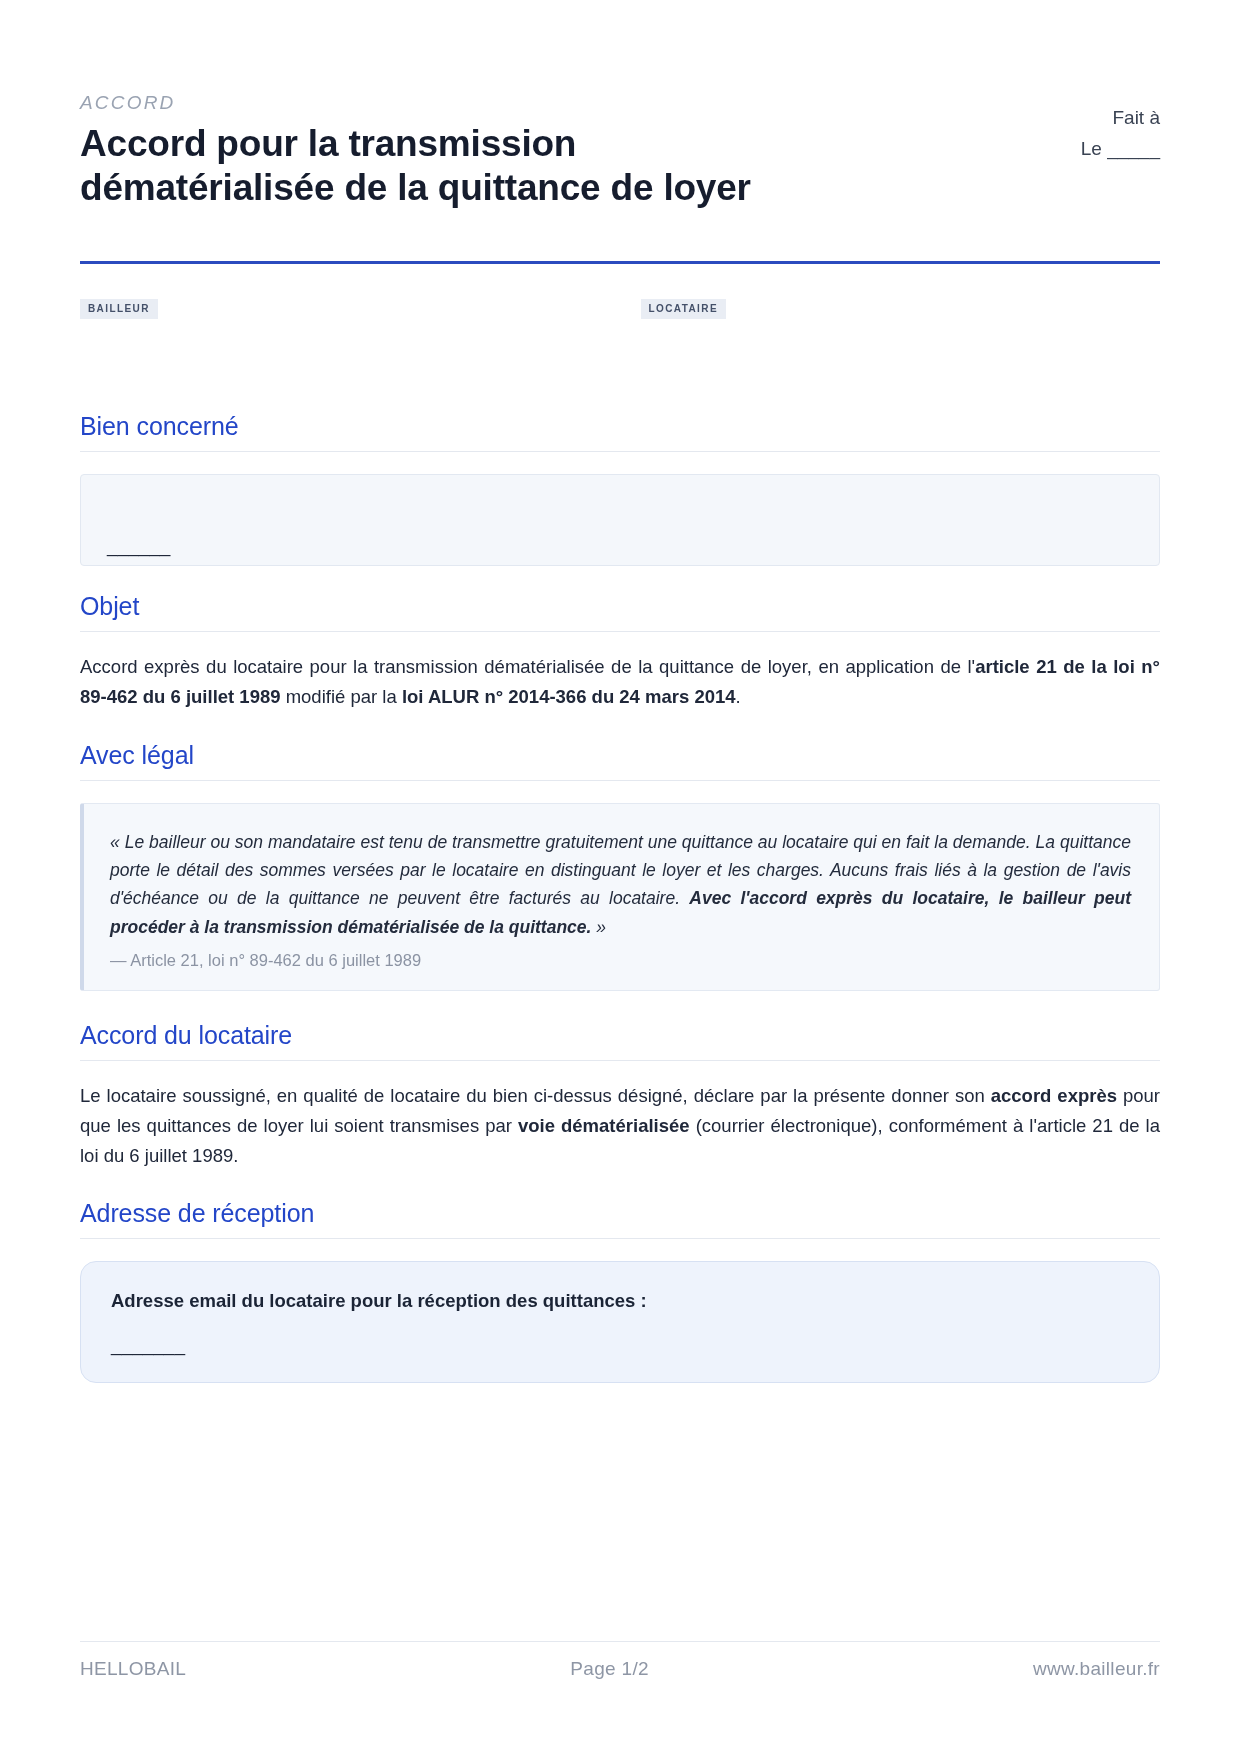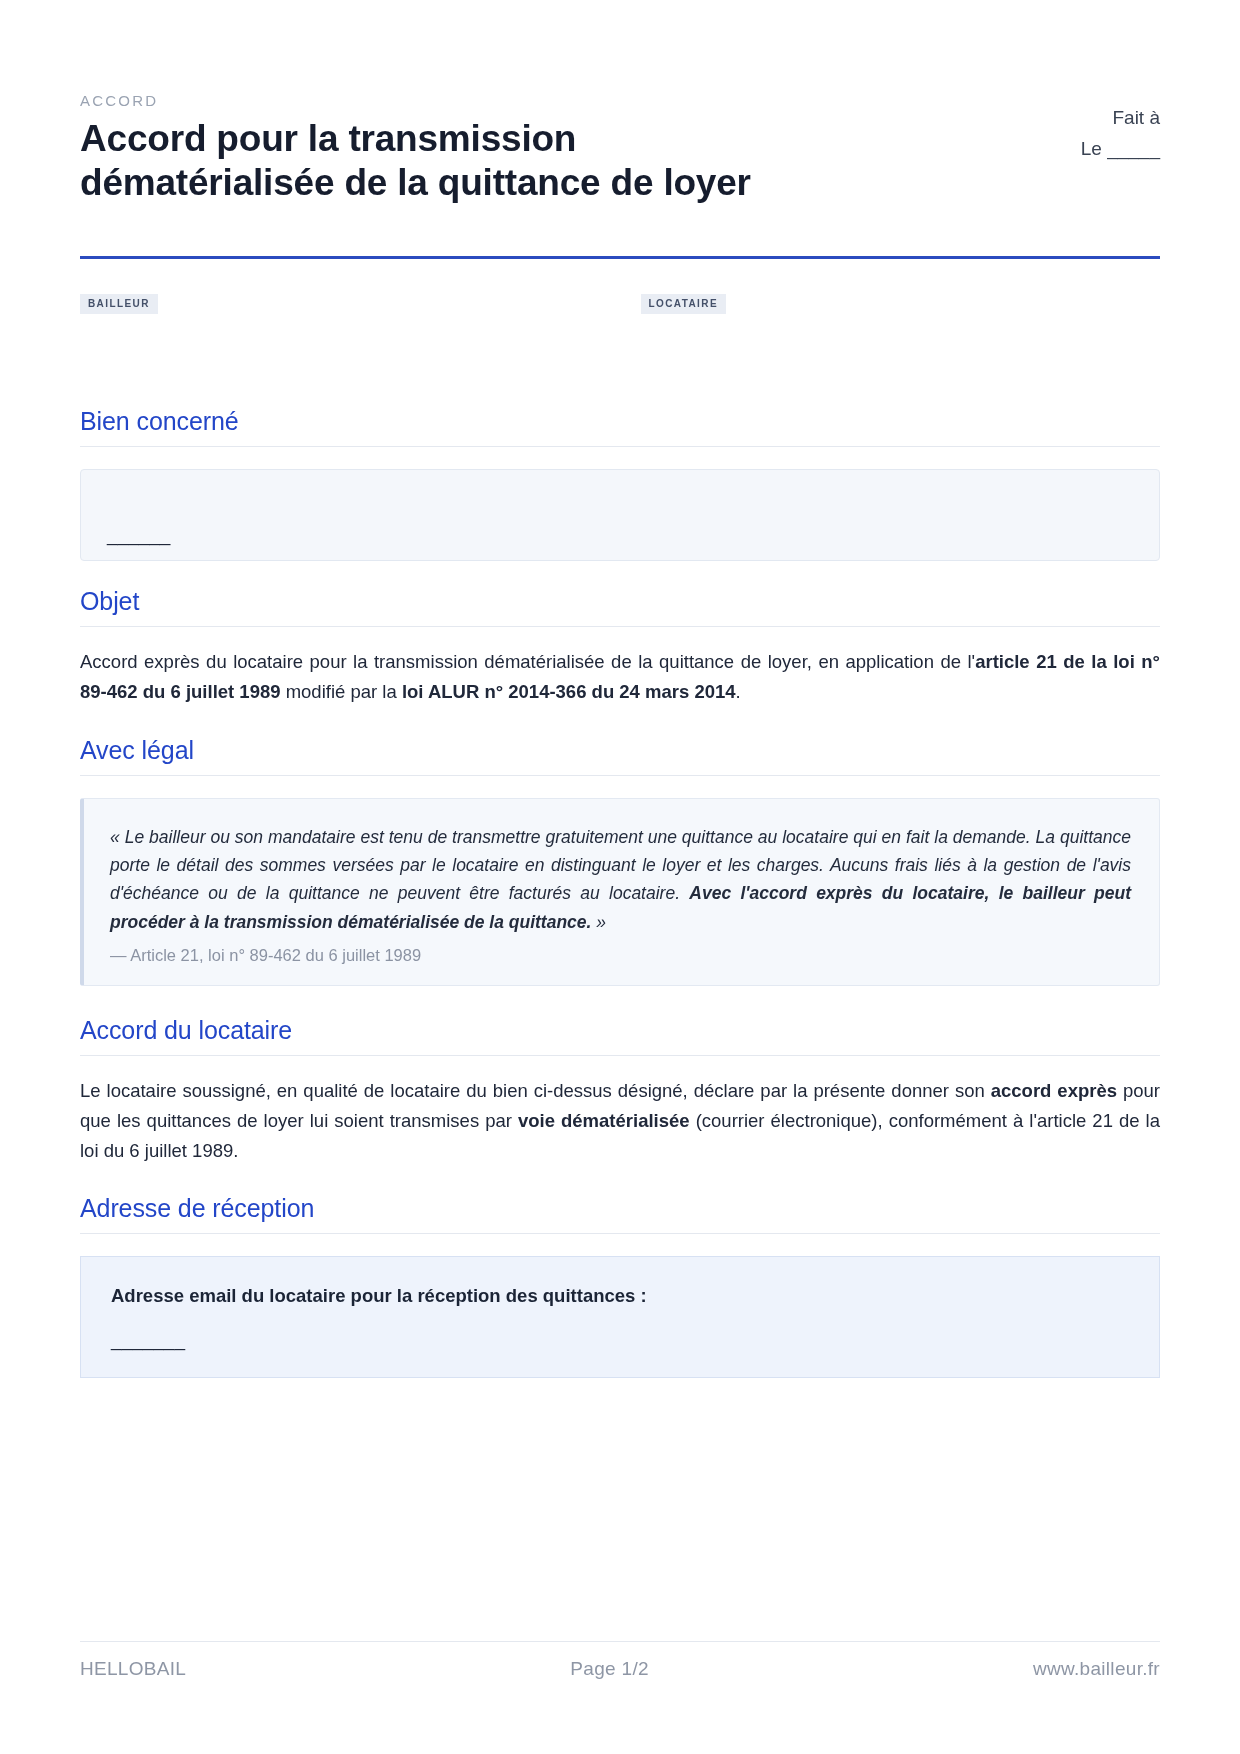--- a/index.html
+++ b/index.html
@@ -22,26 +22,27 @@
   }
 
   
   .header {
     display: flex;
     align-items: flex-start;
     justify-content: space-between;
   }
   .header-left { max-width: 740px; }
   .eyebrow {
-    font-size: 15px;
+    font-size: 19px;
     letter-spacing: 2.2px;
     color: #9aa3b2;
     font-weight: 400;
     margin: 0 0 8px 0;
     text-transform: uppercase;
+    font-style: italic;
   }
   .doc-title {
     font-size: 37px;
     line-height: 1.18;
     font-weight: bold;
     color: #161d2e;
     margin: 0;
     letter-spacing: -0.2px;
   }
   .header-right {
@@ -114,28 +115,28 @@
   }
   .fill-box.empty { height: 92px; position: relative; }
   .fill-line {
     font-size: 19px;
     color: #20283a;
     letter-spacing: 0px;
   }
   .fill-box.empty .fill-line {
     position: absolute;
     left: 26px;
-    bottom: 14px;
+    bottom: 8px;
   }
 
   .email-box {
     margin-top: 22px;
     background: #eef3fc;
     border: 1px solid #d7e1f3;
-    border-radius: 0;
+    border-radius: 16px;
     box-sizing: border-box;
     padding: 28px 30px 26px 30px;
   }
   .email-label {
     font-size: 18.5px;
     font-weight: bold;
     color: #1b2436;
     margin: 0 0 22px 0;
   }
 

